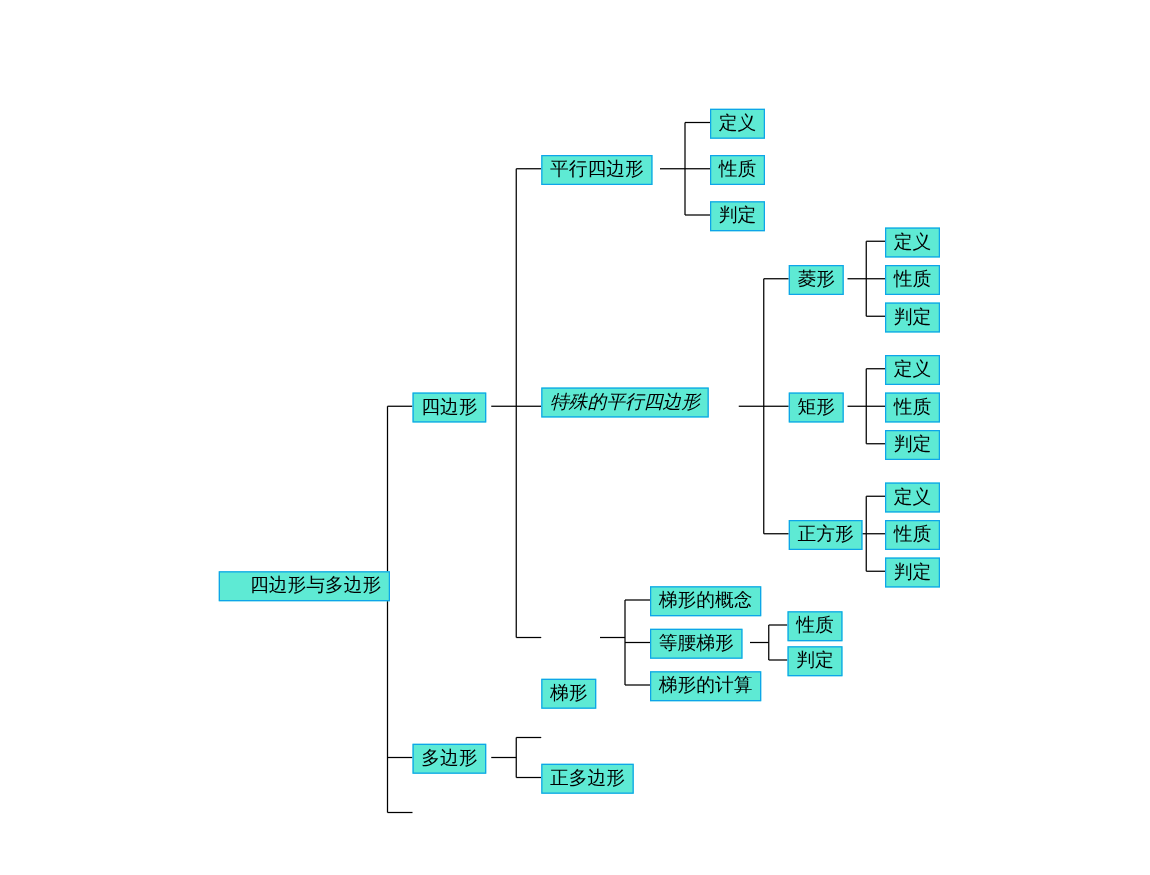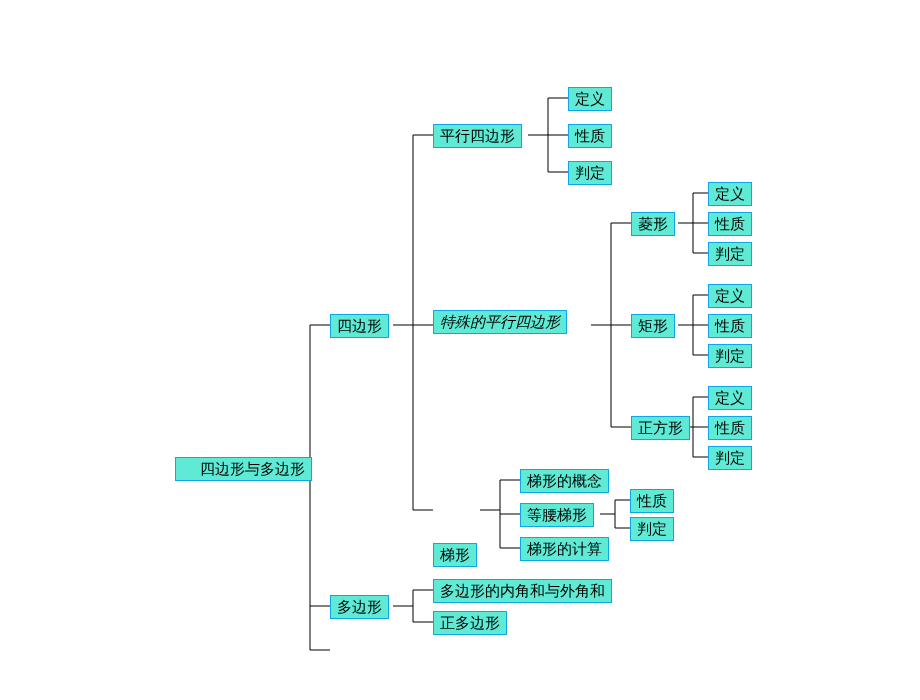--- a/index.html
+++ b/index.html
@@ -132,16 +132,15 @@
   <div class="node" style="left:708px; top:416px;"><span>性质</span></div>
   <div class="node" style="left:708px; top:446px;"><span>判定</span></div>
 
   <div class="node" style="left:520px; top:469px;"><span>梯形的概念</span></div>
   <div class="node" style="left:520px; top:503px;"><span>等腰梯形</span></div>
   <div class="node" style="left:520px; top:537px;"><span>梯形的计算</span></div>
 
   <div class="node" style="left:630px; top:489px;"><span>性质</span></div>
   <div class="node" style="left:630px; top:517px;"><span>判定</span></div>
 
-  <div class="node" style="left:433px; top:579px;"><span>多边形的内角和与外角和</span></div>
   <div class="node" style="left:433px; top:611px;"><span>正多边形</span></div>
 
 </div>
 
 </body></html>

